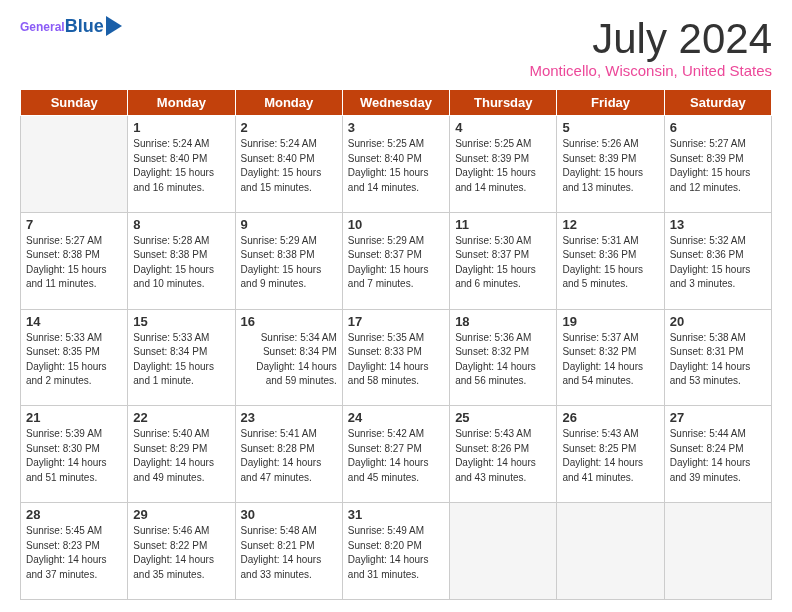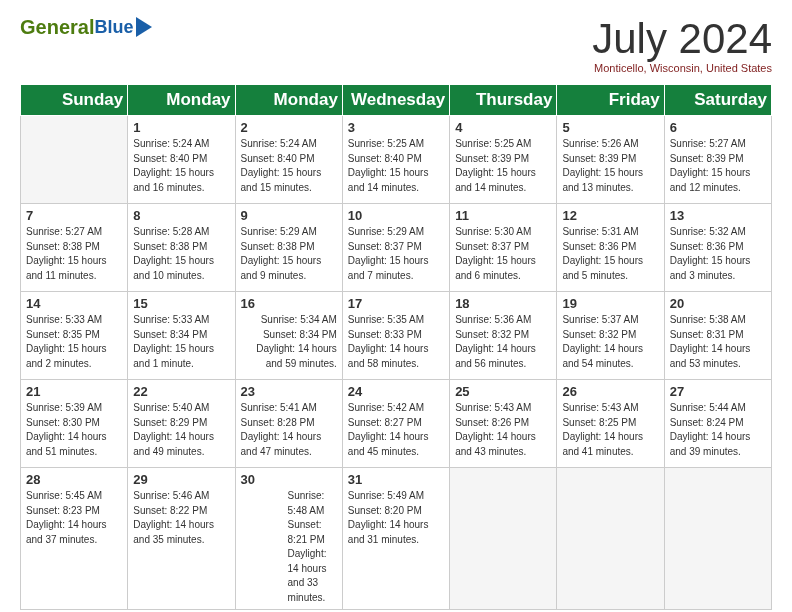--- a/index.html
+++ b/index.html
@@ -27,23 +27,23 @@
       display: flex;
       flex-direction: column;
       align-items: flex-start;
     }
     .logo-text {
       display: flex;
       align-items: center;
       gap: 0;
     }
     .logo-general {
-      font-size: 20px;
+      font-size: 12px;
       font-weight: bold;
-      color: #4d7c0f;
+      color: #8b5cf6;
     }
     .logo-blue {
       font-size: 18px;
       font-weight: bold;
       color: #1a5fa8;
     }
     .logo-arrow {
       width: 0;
       height: 0;
       border-top: 10px solid transparent;
@@ -56,36 +56,36 @@
     .title-block {
       text-align: right;
     }
     .month-title {
       font-size: 42px;
       font-weight: normal;
       color: #333;
       line-height: 1.1;
     }
     .location-title {
-      font-size: 11px;
-      color: #7f1d1d;
+      font-size: 15px;
+      color: #ec4899;
     }
     .calendar-table {
       width: 100%;
       border-collapse: collapse;
       flex: 1;
       table-layout: fixed;
     }
     .calendar-table thead tr th {
-      background: #15803d;
+      background: #c2410c;
       color: #fff;
-      font-size: 17px;
+      font-size: 13px;
       font-weight: bold;
       padding: 5px 4px;
-      text-align: right;
+      text-align: center;
       border: 1px solid #fff;
     }
     .calendar-table tbody tr td {
       border: 1px solid #ccc;
       vertical-align: top;
       padding: 4px 5px;
       font-size: 10.5px;
       color: #333;
       background: #fff;
       height: 88px;
@@ -345,21 +345,21 @@
           </td>
           <td>
             <span class="day-num">29</span>
             <div class="day-info" style="white-space: pre-line;">Sunrise: 5:46 AM
 Sunset: 8:22 PM
 Daylight: 14 hours
 and 35 minutes.</div>
           </td>
           <td>
             <span class="day-num">30</span>
-            <div class="day-info" style="white-space: pre-line; margin-left: 47px;">Sunrise: 5:48 AM
+            <div class="day-info" style="white-space: pre-line;">Sunrise: 5:48 AM
 Sunset: 8:21 PM
 Daylight: 14 hours
 and 33 minutes.</div>
           </td>
           <td>
             <span class="day-num">31</span>
             <div class="day-info" style="white-space: pre-line;">Sunrise: 5:49 AM
 Sunset: 8:20 PM
 Daylight: 14 hours
 and 31 minutes.</div>

